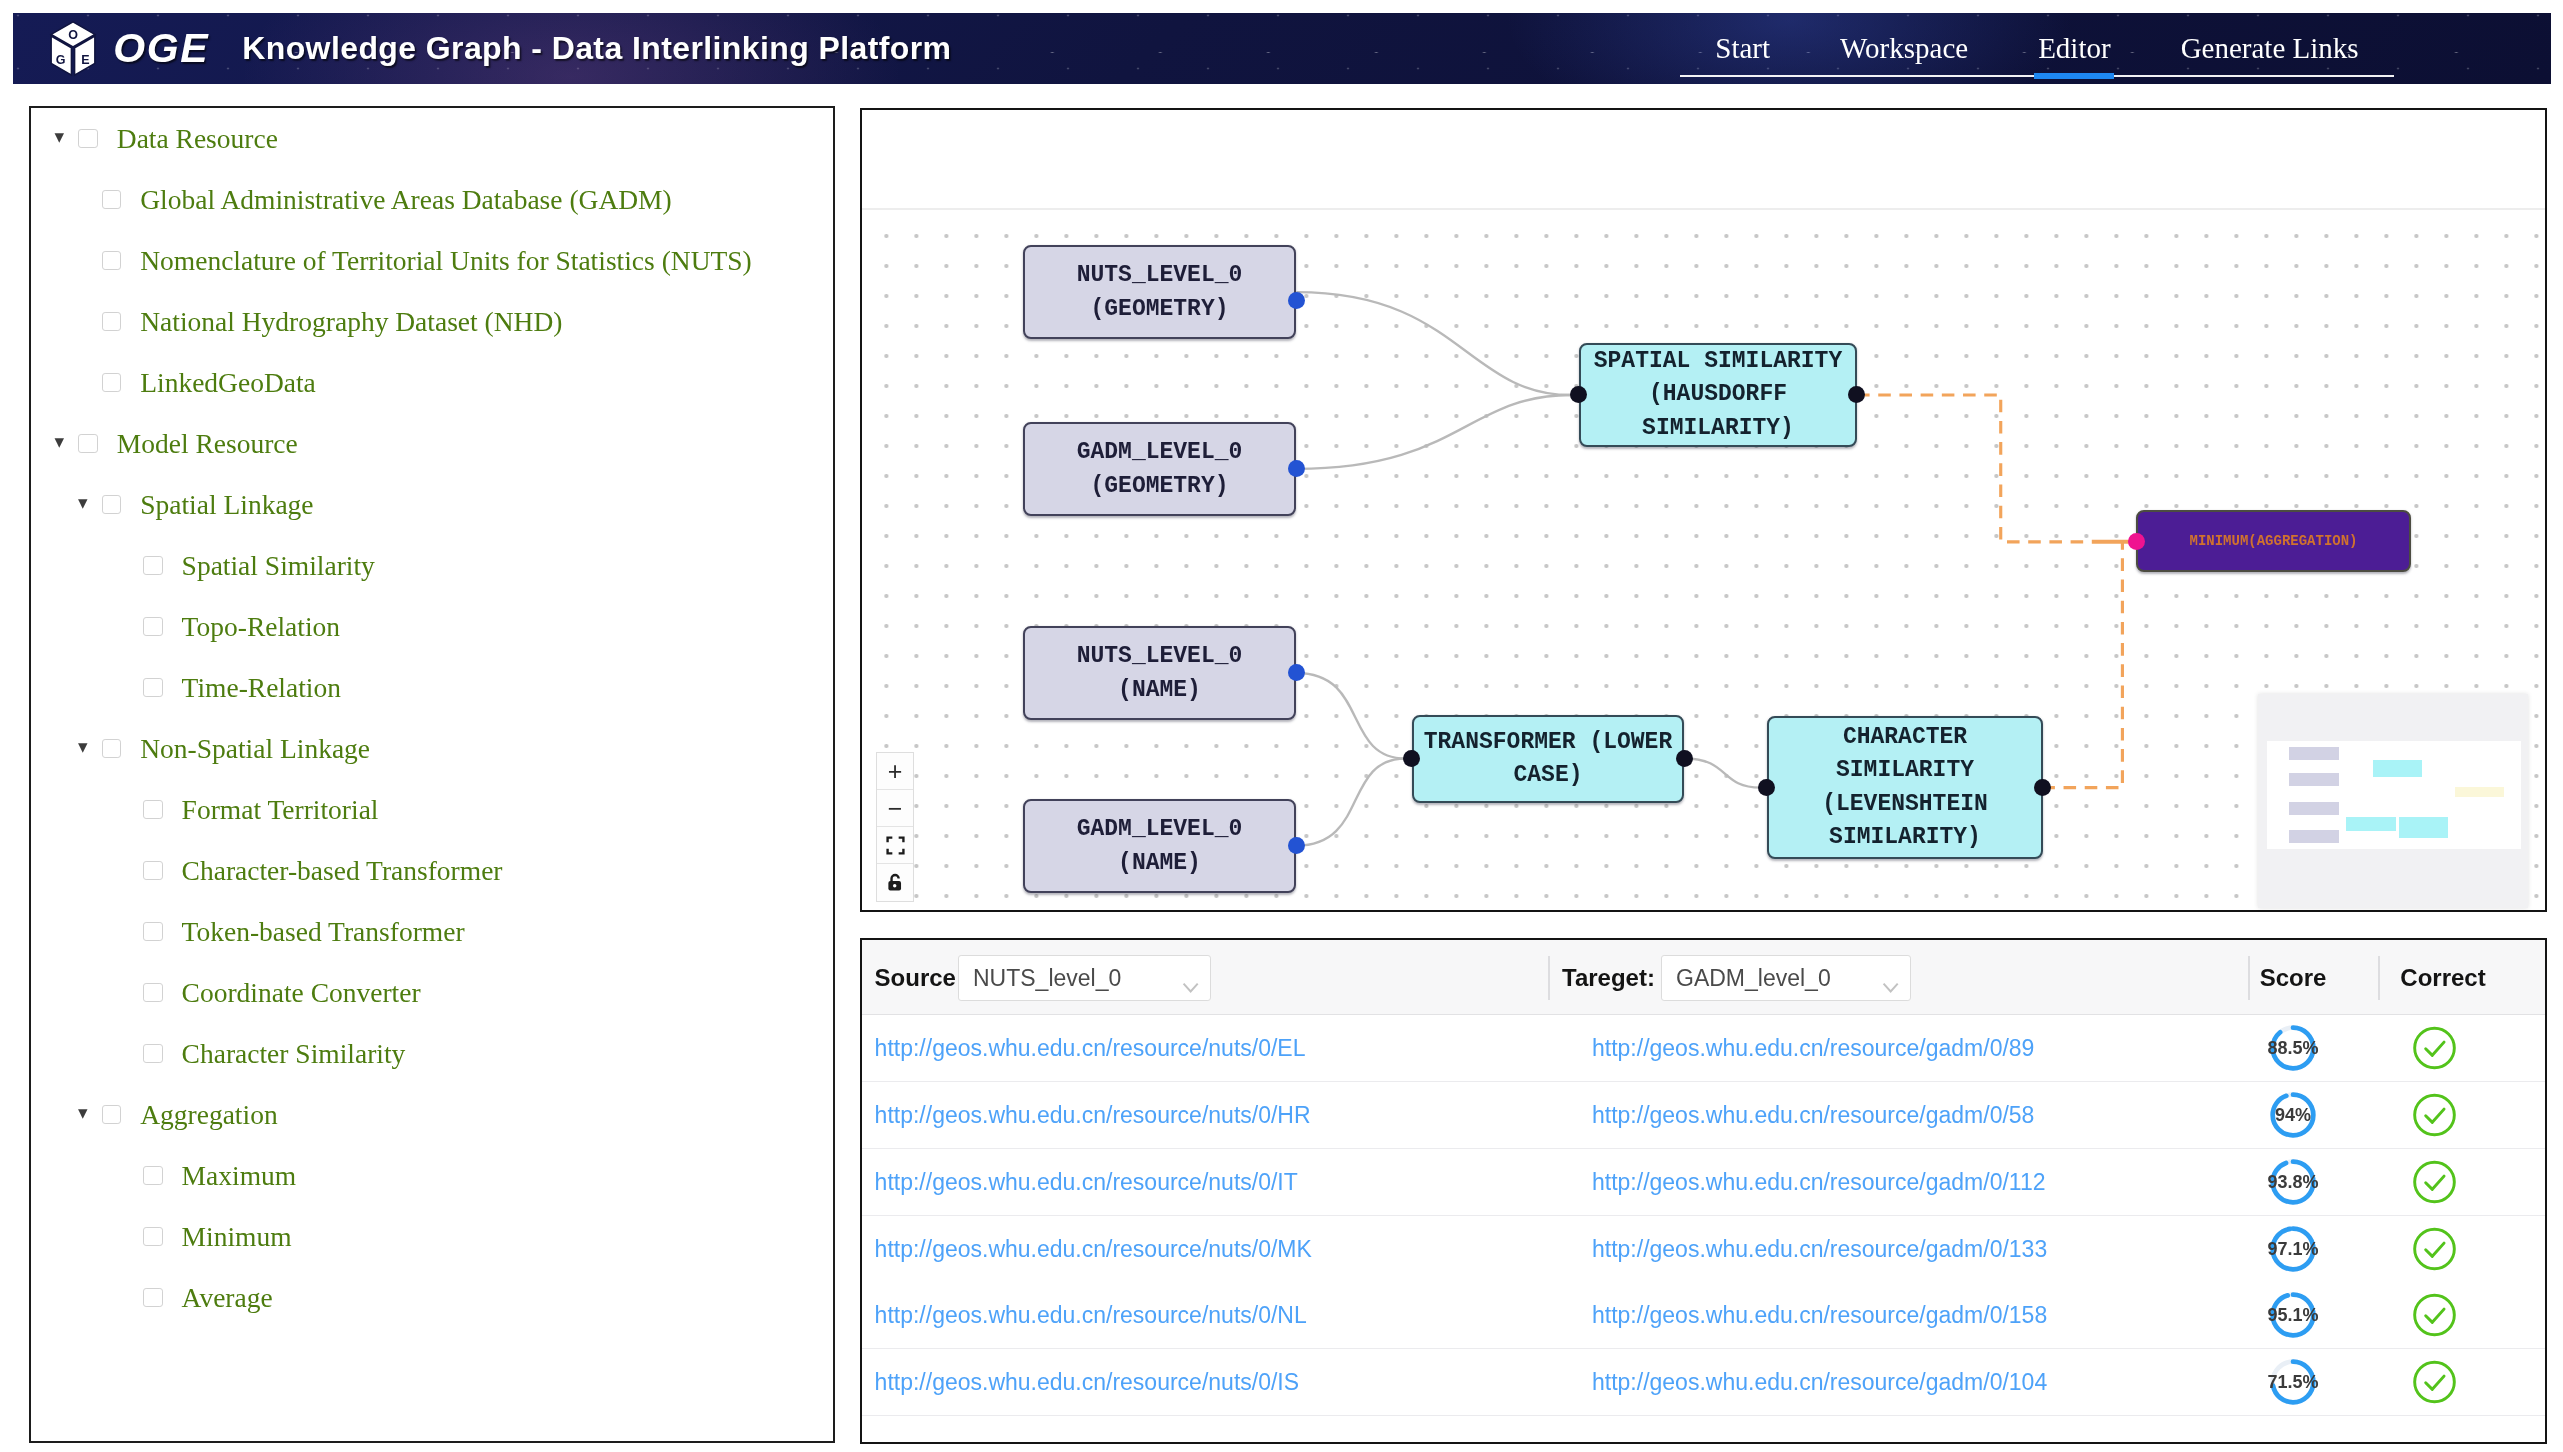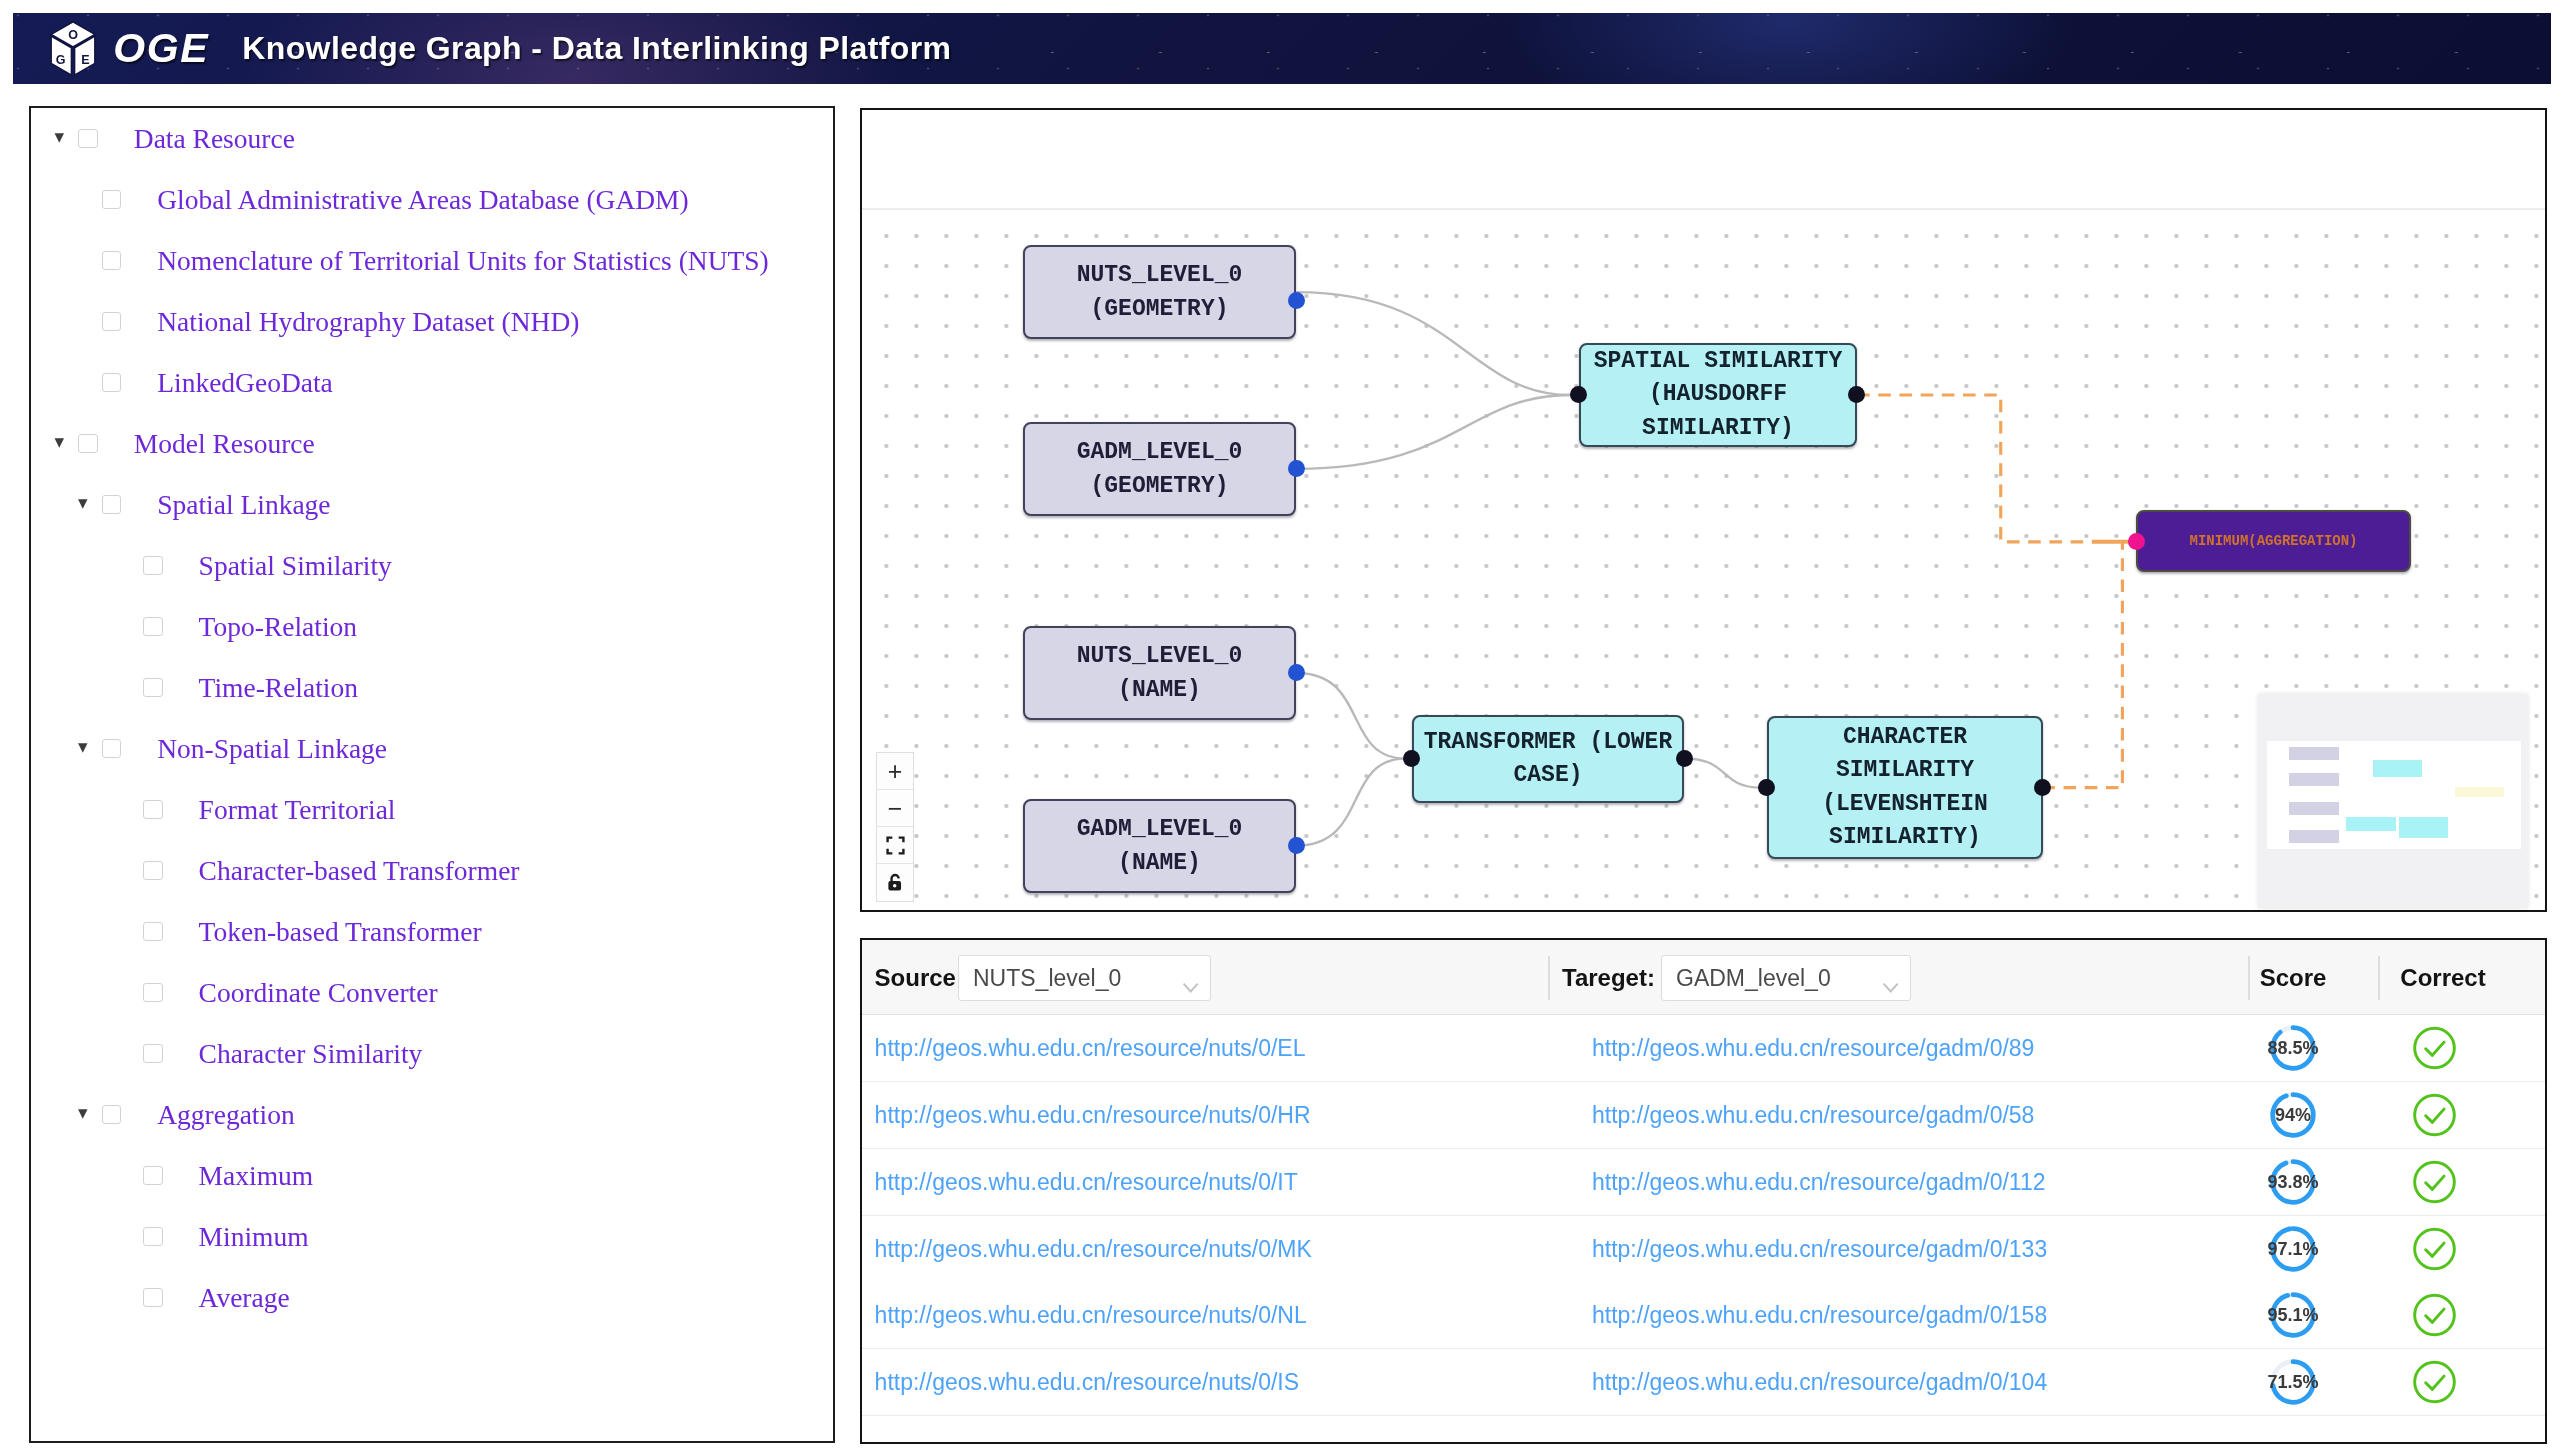--- a/index.html
+++ b/index.html
@@ -36,21 +36,21 @@
   .tree-panel { position:absolute; left:29px; top:106px; width:806px; height:1337px;
     background:#fff; border:2.4px solid #1d1d1d; overflow:hidden; }
   .trow { display:flex; align-items:center; height:61px; cursor:default; }
   .trow.lvl0 { padding-left:23.6px; }
   .trow.lvl1 { padding-left:47px; }
   .trow.lvl2 { padding-left:112px; }
   .arrow { width:23.6px; flex:0 0 23.6px; font-size:19px; color:#3c3c3c; line-height:1;
     transform:translateY(-1.6px); }
   .cb { width:19.6px; height:19.6px; flex:0 0 19.6px; border:1.6px solid #d2d2d2; border-radius:3.1px;
     background:#fff; }
-  .tlabel { margin-left:36px; font-family:"Liberation Serif", serif; font-size:27.5px; color:#6d28d9; }
+  .tlabel { margin-left:19px; font-family:"Liberation Serif", serif; font-size:27.5px; color:#4d7c0f; }
 
   
   .graph-panel { position:absolute; left:860px; top:108px; width:1687px; height:804px;
     background:#fff; border:2.4px solid #141414; }
   .g-header { position:absolute; left:0; top:0; right:0; height:98px; background:#fff; z-index:5; }
   .g-divider { position:absolute; left:0; top:98px; right:0; height:1.6px; background:#ededed; z-index:5; }
   .switch-label { position:absolute; left:30px; top:39px; font-family:"Liberation Mono", monospace;
     font-weight:bold; font-size:22px; letter-spacing:0.8px; color:#1b1b1b; }
   .style-select { position:absolute; left:181px; top:33px; width:212px; height:46px;
     border:1.6px solid #6f6f6f; border-radius:2.4px; background:#fff; display:flex; align-items:center;
@@ -143,20 +143,26 @@
         <path d="M4 20 L30 35 L30 70 L4 55 Z" fill="#ffffff" stroke="#10143f" stroke-width="2"></path>
         <path d="M60 20 L34 35 L34 70 L60 55 Z" fill="#ffffff" stroke="#10143f" stroke-width="2"></path>
         <text x="32" y="24" font-size="16" font-weight="bold" fill="#10143f" text-anchor="middle" font-family="Liberation Sans, sans-serif">O</text>
         <text x="16" y="56" font-size="16" font-weight="bold" fill="#10143f" text-anchor="middle" font-family="Liberation Sans, sans-serif">G</text>
         <text x="48" y="56" font-size="16" font-weight="bold" fill="#10143f" text-anchor="middle" font-family="Liberation Sans, sans-serif">E</text>
       </svg>
     </div>
     <div class="oge-text">OGE</div>
     <div class="nav-title">Knowledge Graph - Data Interlinking Platform</div>
     <div class="nav-spacer"></div>
+    <div class="nav-group">
+      <div class="nav-item">Start</div>
+      <div class="nav-item">Workspace</div>
+      <div class="nav-item active">Editor</div>
+      <div class="nav-item">Generate Links</div>
+    </div>
   </div>
 
   <div class="tree-panel" id="tree">
       <div class="trow lvl0">
         <span class="arrow">▾</span>
         <span class="cb"></span>
         <span class="tlabel">Data Resource</span>
       </div>
       <div class="trow lvl1">
         <span class="arrow"></span>

